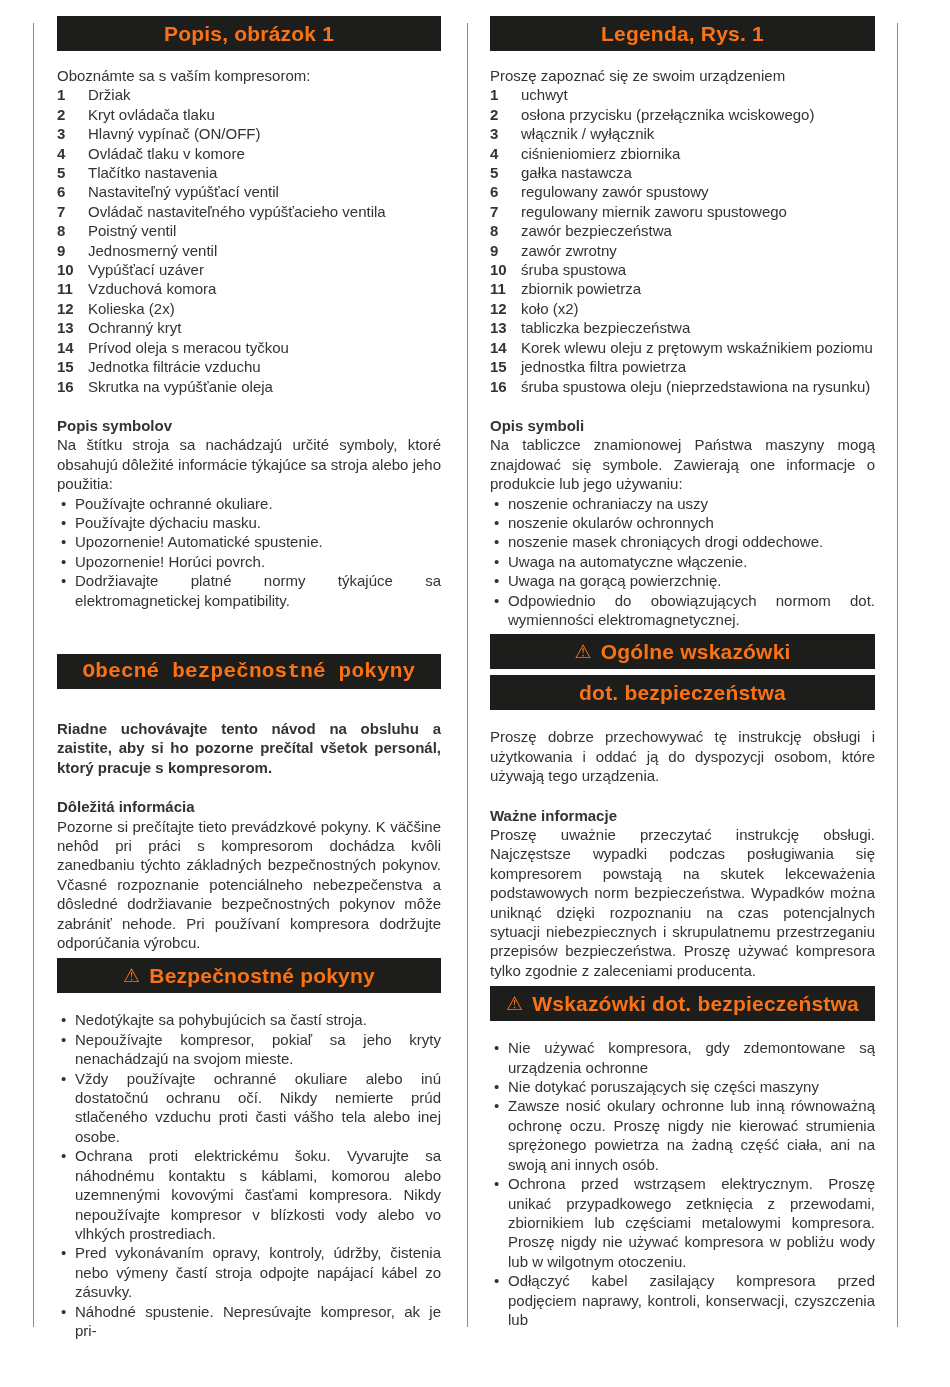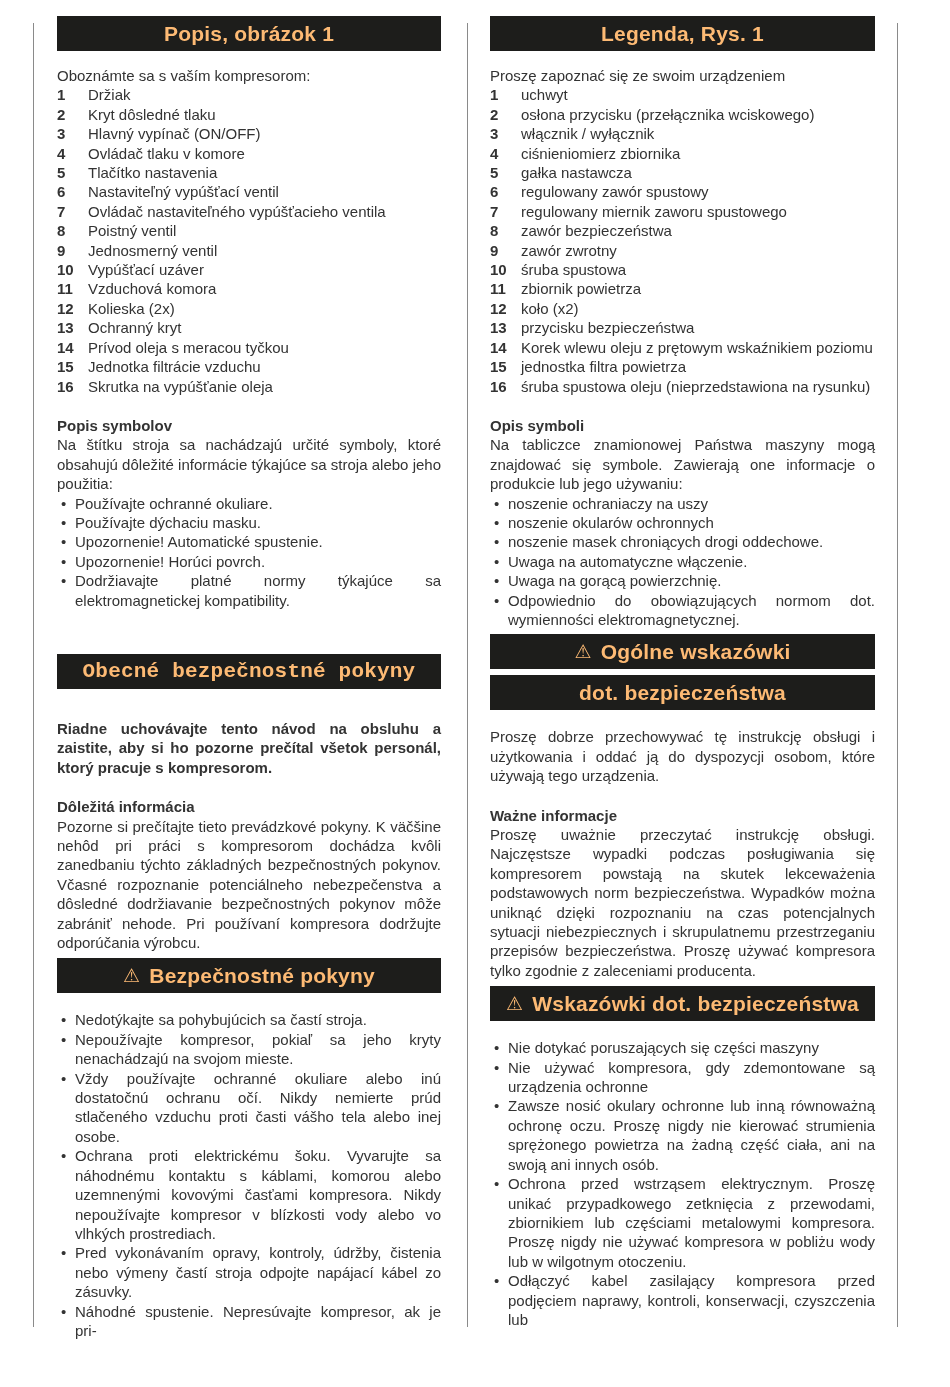--- a/index.html
+++ b/index.html
@@ -13,21 +13,21 @@
   .vrule { position:absolute; top:23px; height:1304px; width:1px; background:#8a8a8a; }
   .vrule-left   { left:33px; }
   .vrule-center { left:467px; }
   .vrule-right  { left:897px; }
 
   .col { position:absolute; top:16px; }
   .col-left  { left:57px;  width:384px; }
   .col-right { left:490px; width:385px; }
 
   .bar {
-    background:#1d1d1b; color:#fdba74; height:35px;
+    background:#1d1d1b; color:#f97316; height:35px;
     display:flex; align-items:center; justify-content:center;
     font-weight:bold; font-size:21px; line-height:35px;
     letter-spacing:0.2px;
   }
   .bar .warn-icon { margin-right:9px; font-size:19px; font-weight:normal; }
   .bar + .bar { margin-top:6px; }
   .bar-stack-tight { margin-top:5px; }
 
   .intro { margin-top:15px; }
 
@@ -70,21 +70,21 @@
 
   <div class="parts">
 
       <div class="part-row">
         <span class="part-num">1</span>
         <span class="part-text">Držiak</span>
       </div>
 
       <div class="part-row">
         <span class="part-num">2</span>
-        <span class="part-text">Kryt dôsledné tlaku</span>
+        <span class="part-text">Kryt ovládača tlaku</span>
       </div>
 
       <div class="part-row">
         <span class="part-num">3</span>
         <span class="part-text">Hlavný vypínač (ON/OFF)</span>
       </div>
 
       <div class="part-row">
         <span class="part-num">4</span>
         <span class="part-text">Ovládač tlaku v komore</span>
@@ -258,21 +258,21 @@
         <span class="part-text">zbiornik powietrza</span>
       </div>
 
       <div class="part-row">
         <span class="part-num">12</span>
         <span class="part-text">koło (x2)</span>
       </div>
 
       <div class="part-row">
         <span class="part-num">13</span>
-        <span class="part-text">przycisku bezpieczeństwa</span>
+        <span class="part-text">tabliczka bezpieczeństwa</span>
       </div>
 
       <div class="part-row">
         <span class="part-num">14</span>
         <span class="part-text">Korek wlewu oleju z prętowym wskaźnikiem poziomu</span>
       </div>
 
       <div class="part-row">
         <span class="part-num">15</span>
         <span class="part-text">jednostka filtra powietrza</span>
@@ -311,23 +311,23 @@
   <div class="para after-bar">Proszę dobrze przechowywać tę instrukcję obsługi i użytkowania i oddać ją do dyspozycji osobom, które używają tego urządzenia.</div>
   <div class="sect-title">Ważne informacje</div>
   <div class="para">Proszę uważnie przeczytać instrukcję obsługi. Najczęstsze wypadki podczas posługiwania się kompresorem powstają na skutek lekceważenia podstawowych norm bezpieczeństwa. Wypadków można uniknąć dzięki rozpoznaniu na czas potencjalnych sytuacji niebezpiecznych i skrupulatnemu przestrzeganiu przepisów bezpieczeństwa. Proszę używać kompresora tylko zgodnie z zaleceniami producenta.</div>
 
   <div class="bar gap-bar-sm">
     <span class="warn-icon">⚠</span>
     <span>Wskazówki dot. bezpieczeństwa</span>
   </div>
   <ul class="bullets bullets-safety">
 
+      <li>Nie używać kompresora, gdy zdemontowane są urządzenia ochronne</li>
+
       <li>Nie dotykać poruszających się części maszyny</li>
-
-      <li>Nie używać kompresora, gdy zdemontowane są urządzenia ochronne</li>
 
       <li>Zawsze nosić okulary ochronne lub inną równoważną ochronę oczu. Proszę nigdy nie kierować strumienia sprężonego powietrza na żadną część ciała, ani na swoją ani innych osób.</li>
 
       <li>Ochrona przed wstrząsem elektrycznym. Proszę unikać przypadkowego zetknięcia z przewodami, zbiornikiem lub częściami metalowymi kompresora. Proszę nigdy nie używać kompresora w pobliżu wody lub w wilgotnym otoczeniu.</li>
 
       <li>Odłączyć kabel zasilający kompresora przed podjęciem naprawy, kontroli, konserwacji, czyszczenia lub</li>
     </ul>
 </div>
 
 <div class="footer">international 65</div>

